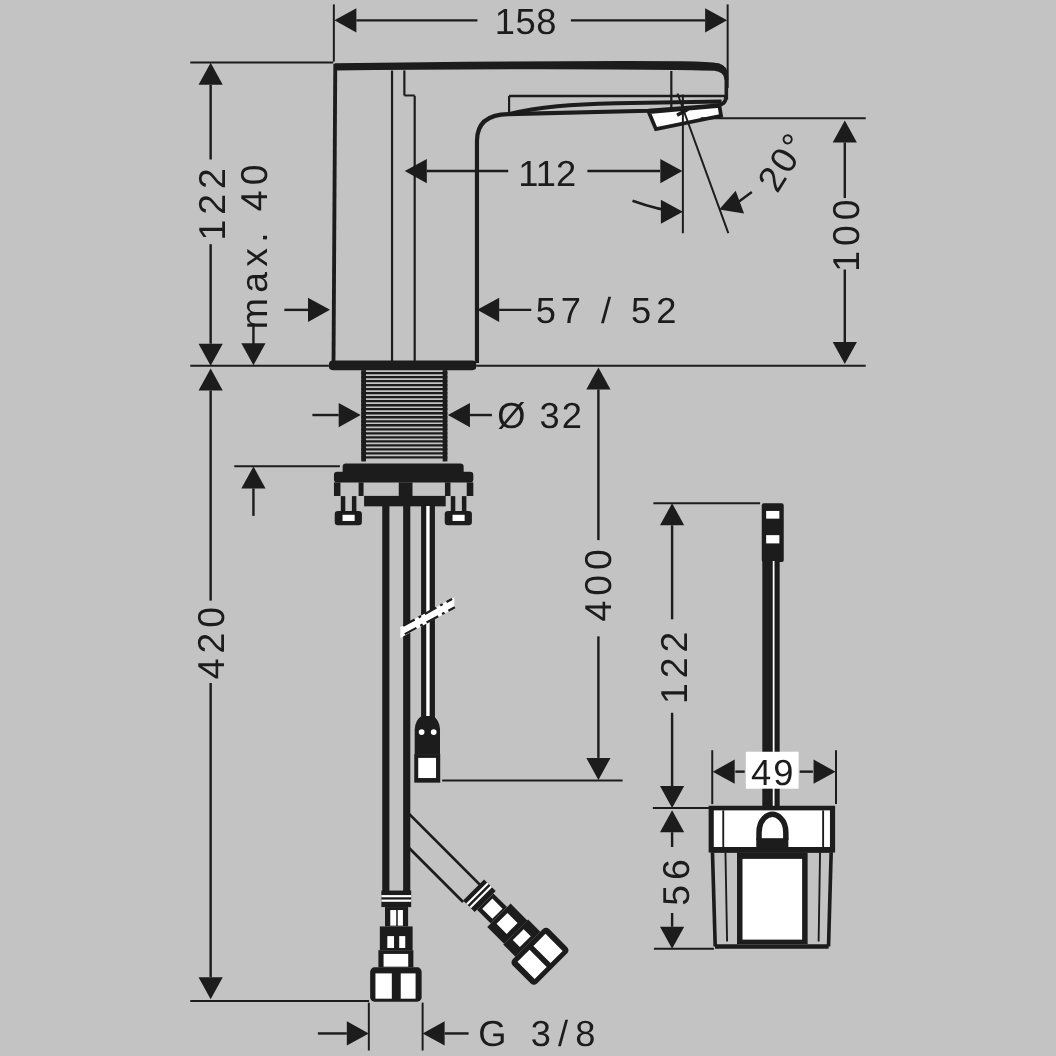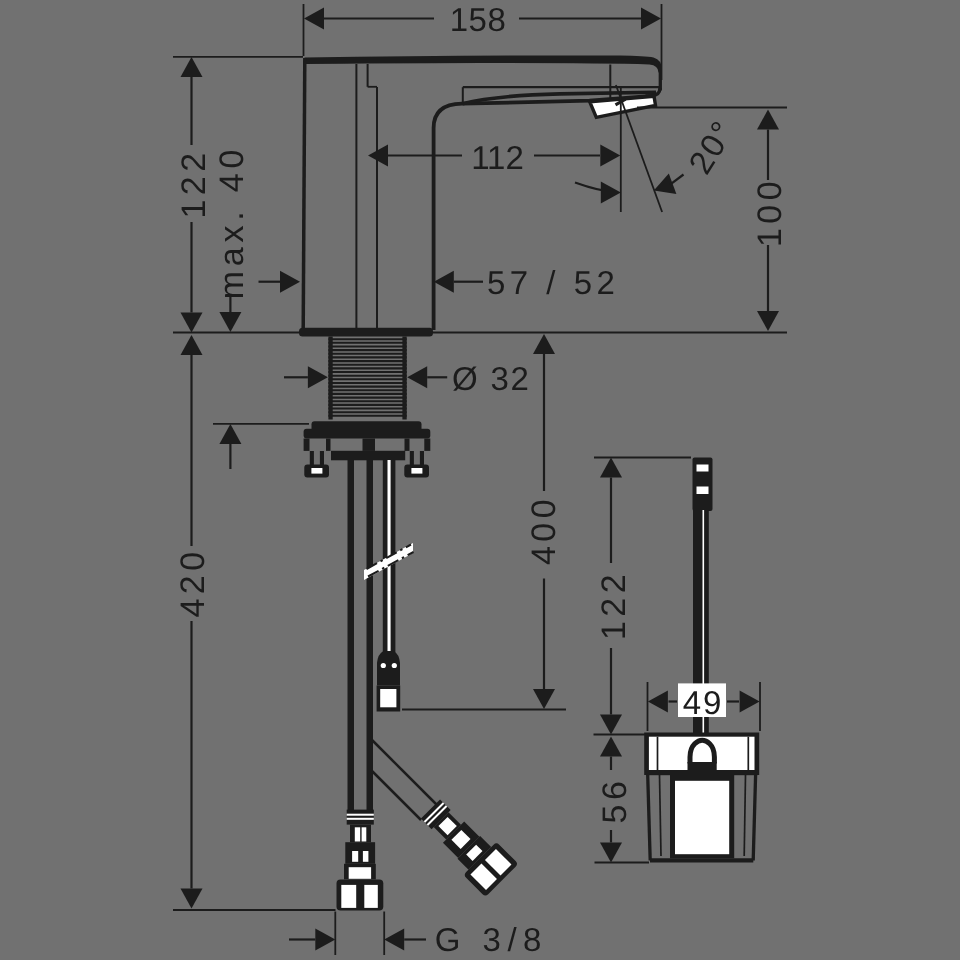--- a/index.html
+++ b/index.html
@@ -1,16 +1,16 @@
 <!DOCTYPE html>
 <html><head>
 <meta charset="utf-8">
 <style>
   html,body{margin:0;padding:0;background:#fff;}
-  #page{width:960px;height:960px;position:relative;background:#8b5cf6;overflow:hidden;filter:grayscale(1);}
+  #page{width:960px;height:960px;position:relative;background:#fdba74;overflow:hidden;filter:grayscale(1);}
   text{font-family:"Liberation Sans",sans-serif;fill:#1c1c1c;}
   .ar{fill:#1c1c1c;stroke:none;}
 </style>
 </head>
 <body>
 <div id="page">
 <svg width="960" height="960" viewBox="0 0 960 960">
 <g id="all" stroke="#1c1c1c" stroke-width="2" fill="none" stroke-linecap="butt">
 
 <g id="faucet">

